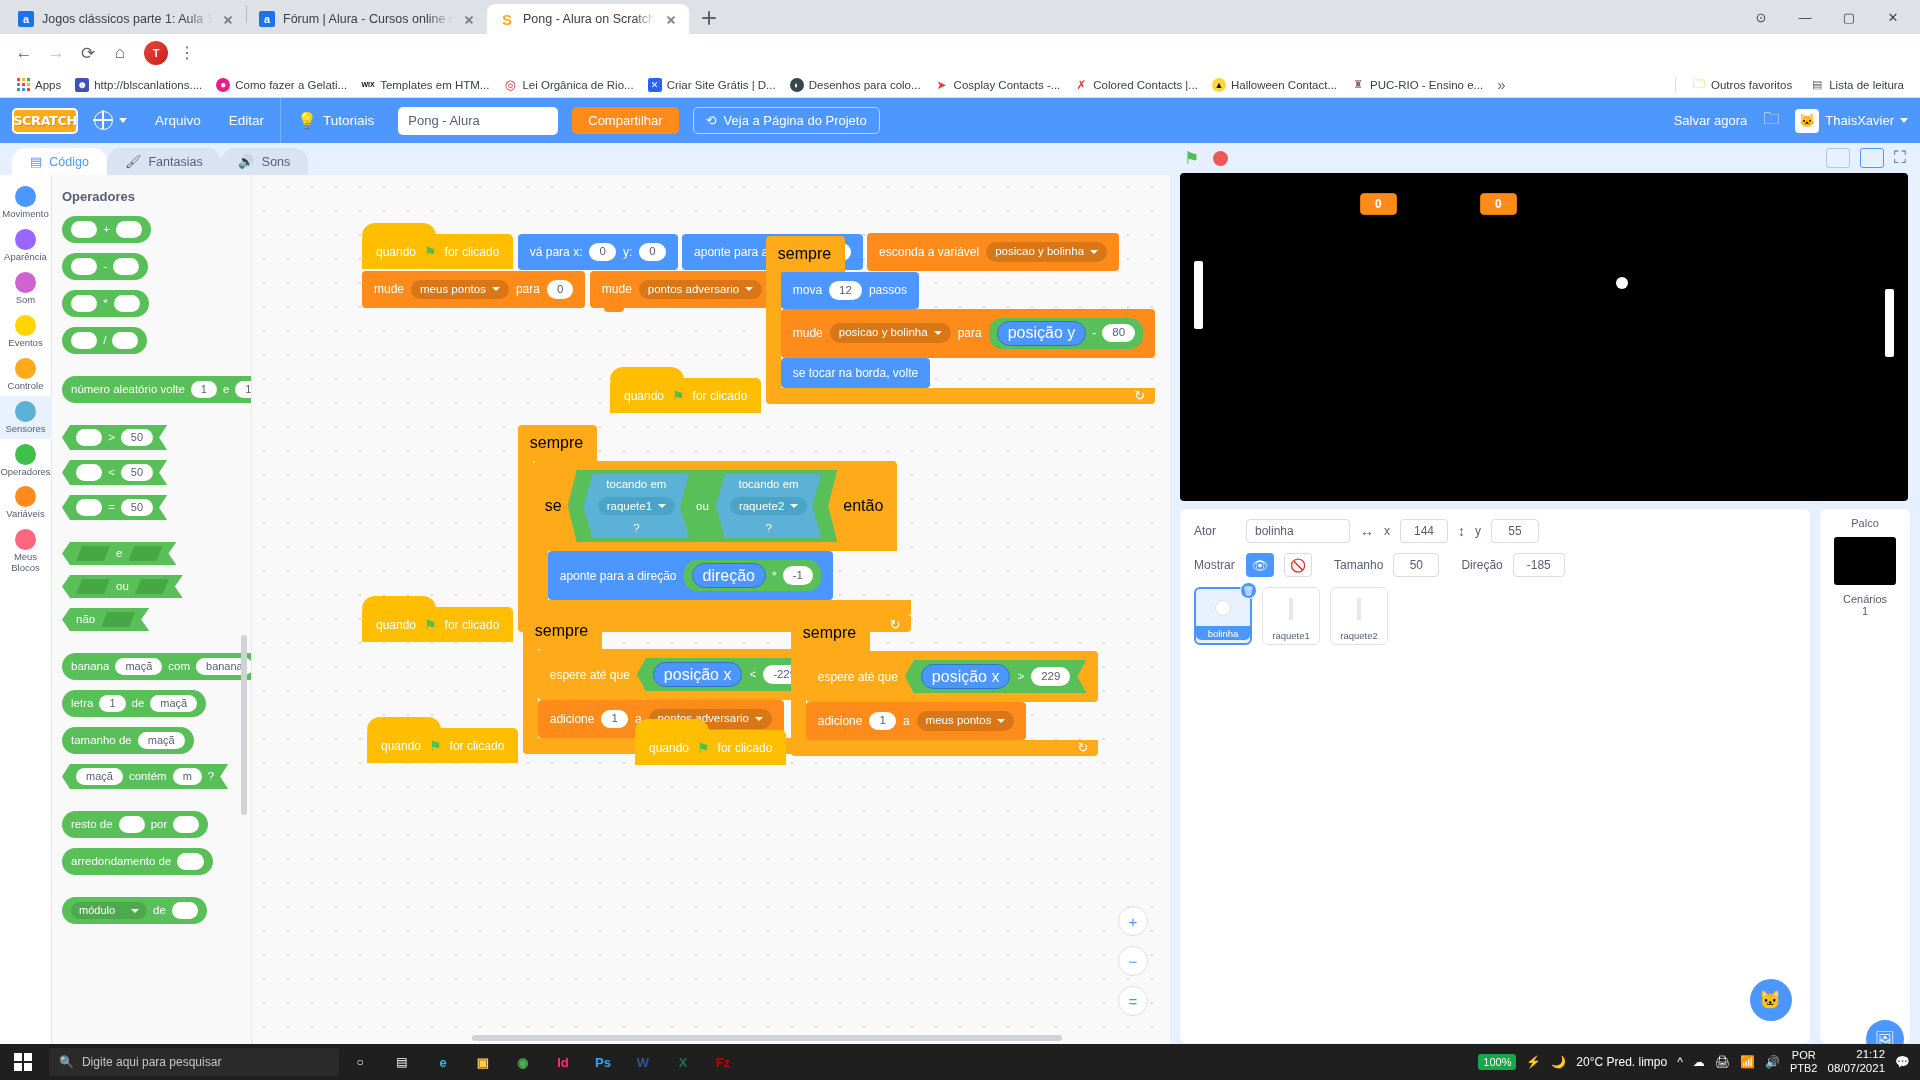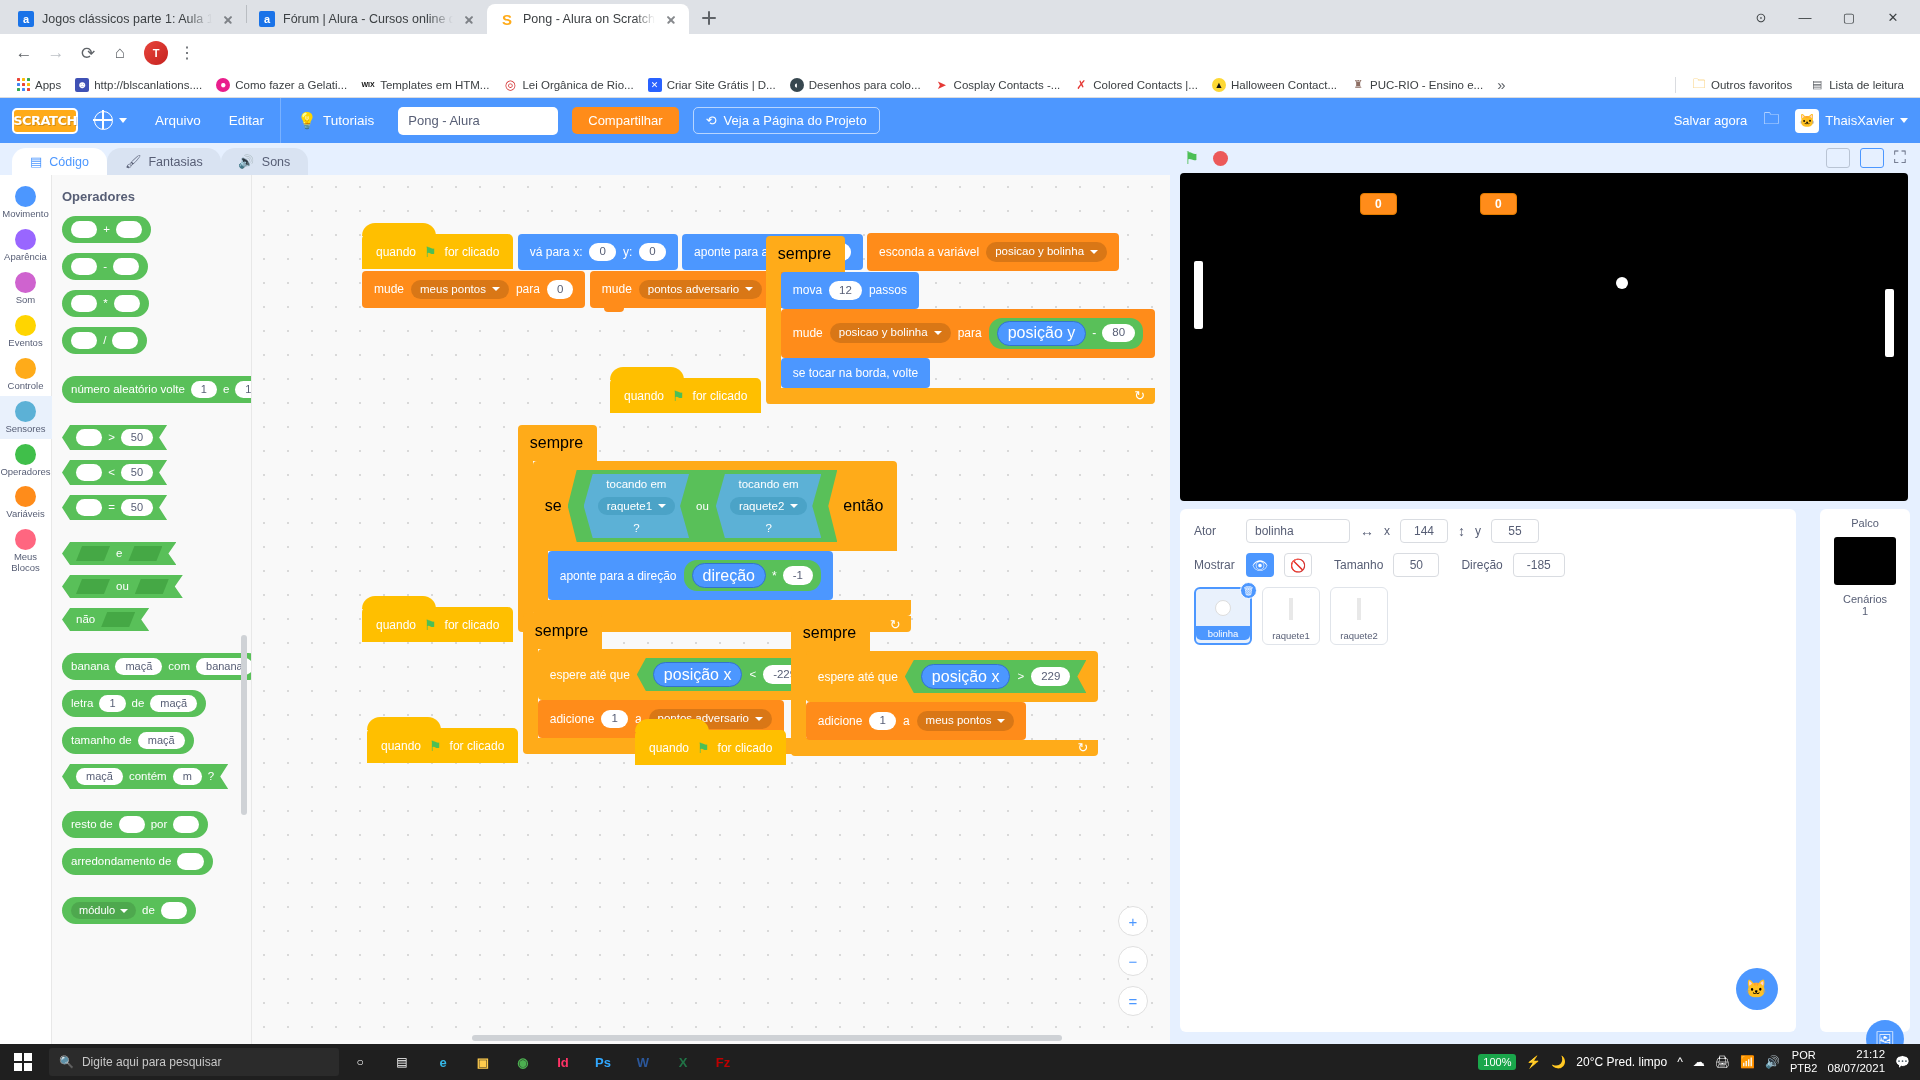--- a/index.html
+++ b/index.html
@@ -187,21 +187,21 @@
   .op-bool { background:#59c059; padding: 4px 10px;
       clip-path: polygon(8px 0, 100% 0, calc(100% - 8px) 50%, 100% 100%, 8px 100%, 0 50%);
       padding-left: 14px; padding-right: 14px; border-radius: 0; }
   .oval-in { background:#fff; color:#575e75; border-radius: 12px; padding: 3px 10px; min-width: 24px;
              text-align:center; display:inline-block; font-size: 11px; }
   .hex-in { background:#45a845; width: 34px; height: 15px; display:inline-block;
             clip-path: polygon(6px 0, 100% 0, calc(100% - 6px) 100%, 0 100%); }
   .pal-row { margin-bottom: 10px; }
   .pal-gap { height: 12px; }
   .drop { background: rgba(0,0,0,.12); border-radius: 12px; padding: 3px 8px; display:inline-flex;
-          align-items:center; gap:5px; font-size: 11px; }
+          align-items:center; gap:16px; font-size: 11px; }
   .drop-caret { width:0;height:0;border-left:4px solid transparent;border-right:4px solid transparent;
                 border-top:4.5px solid #fff; }
 
   
   .code-canvas {
     flex: 1 1 auto; position: relative; background-color: #f9f9f9;
     background-image: radial-gradient(#d9d9d9 1px, transparent 1px);
     background-size: 24px 24px; overflow: hidden;
   }
   .script { position: absolute; }
@@ -286,21 +286,21 @@
     width: 728px; height: 328px; margin: 0 10px; background:#000;
     border-radius: 4px; position: relative; overflow: hidden;
   }
   .var-readout {
     position:absolute; background:#ff8c1a; color:#fff; font-size: 12px; font-weight:bold;
     border-radius: 4px; padding: 3px 14px; border: 1px solid #e07a00;
   }
   .paddle { position:absolute; background:#fff; border-radius: 2px; }
   .ball { position:absolute; width: 12px; height: 12px; background:#fff; border-radius:50%; }
 
-  .sprite-area { flex: 1 1 auto; display:flex; gap: 16px; padding: 8px 10px 12px 10px; }
+  .sprite-area { flex: 1 1 auto; display:flex; gap: 2px; padding: 8px 10px 1px 10px; }
   .sprite-panel { flex: 1 1 auto; background:#fff; border-radius: 6px; padding: 10px 14px; position:relative; }
   .sp-row { display:flex; align-items:center; gap: 10px; margin-bottom: 10px; font-size: 12px; color:#575e75; }
   .sp-label { width: 42px; }
   .sp-input { background:#fff; border:1px solid #d9dce1; border-radius: 4px; height: 24px;
               display:flex; align-items:center; padding: 0 8px; font-size: 12px; color:#575e75; }
   .sp-icon { color:#575e75; font-size: 14px; }
   .eye-btn { width: 28px; height: 24px; border-radius: 4px; display:flex; align-items:center;
              justify-content:center; font-size: 13px; }
   .eye-btn.on { background:#4c97ff; color:#fff; }
   .eye-btn.off { background:#fff; color:#575e75; border:1px solid #d9dce1; }

